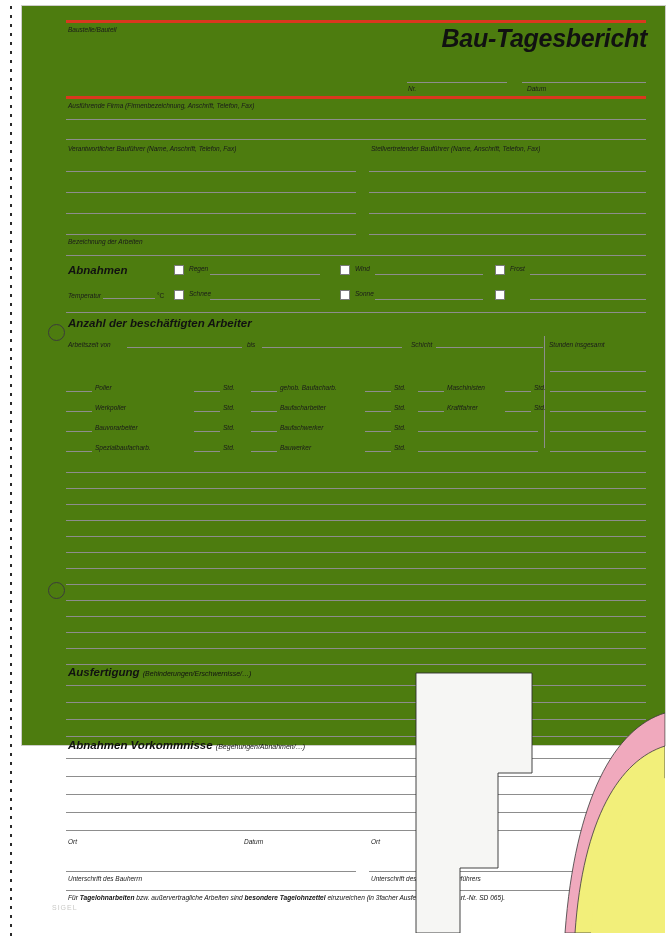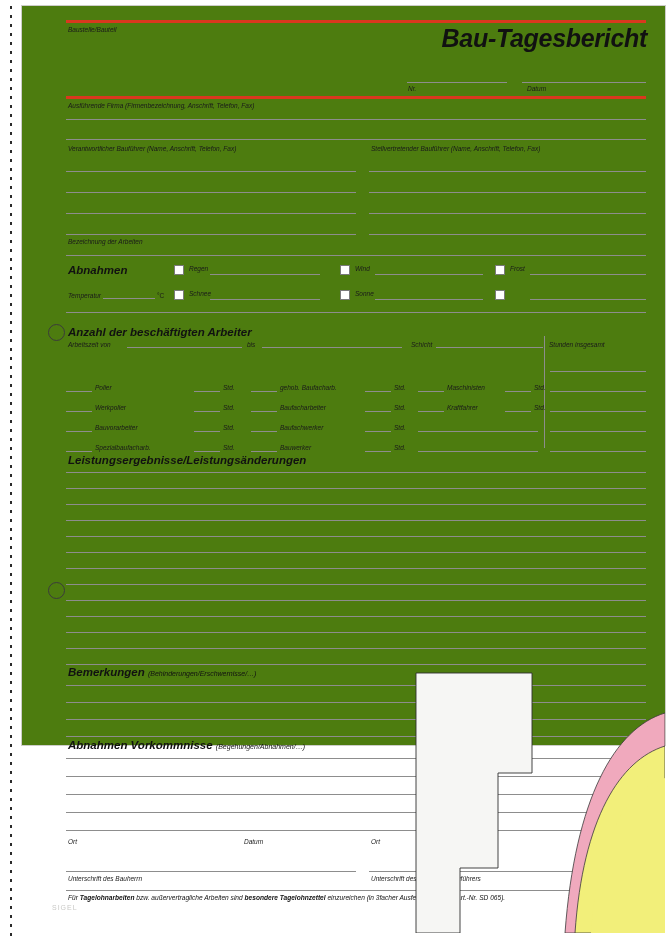--- a/index.html
+++ b/index.html
@@ -103,21 +103,21 @@
 
   <div class="box" style="left:318px;top:284px;"></div>
   <div class="cbl" style="left:333px;top:284px;">Sonne</div>
   <div class="hl" style="left:353px;top:293px;width:108px;"></div>
 
   <div class="box" style="left:473px;top:284px;"></div>
   <div class="hl" style="left:508px;top:293px;width:116px;"></div>
 
   <div class="hl" style="left:44px;top:306px;width:580px;"></div>
 
-  <div class="sect" style="left:46px;top:320px;">Anzahl der beschäftigten Arbeiter</div>
+  <div class="sect" style="left:46px;top:311px;">Anzahl der beschäftigten Arbeiter</div>
   <div style="position:absolute;left:26px;top:318px;width:15px;height:15px;border:1px solid #3b3b3b;border-radius:50%;"></div>
 
   <div class="lbl" style="left:46px;top:335px;">Arbeitszeit von</div>
   <div class="hl" style="left:105px;top:341px;width:115px;"></div>
   <div class="lbl" style="left:225px;top:335px;">bis</div>
   <div class="hl" style="left:240px;top:341px;width:140px;"></div>
   <div class="lbl" style="left:389px;top:335px;">Schicht</div>
   <div class="hl" style="left:414px;top:341px;width:107px;"></div>
   <div class="lbl" style="left:527px;top:335px;">Stunden insgesamt</div>
 
@@ -170,38 +170,37 @@
   <div class="lbl" style="left:512px;top:378px;">Std.</div>
   <div class="hl" style="left:483px;top:405px;width:26px;"></div>
   <div class="lbl" style="left:512px;top:398px;">Std.</div>
 
   <div class="hl" style="left:528px;top:365px;width:96px;"></div>
   <div class="hl" style="left:528px;top:385px;width:96px;"></div>
   <div class="hl" style="left:528px;top:405px;width:96px;"></div>
   <div class="hl" style="left:528px;top:425px;width:96px;"></div>
   <div class="hl" style="left:528px;top:445px;width:96px;"></div>
 
-  <div class="sect" style="left:46px;top:448px;">Leistungsergebnisse/Leistungsänderungen</div>
   <div class="hl" style="left:44px;top:466px;width:580px;"></div>
   <div class="hl" style="left:44px;top:482px;width:580px;"></div>
   <div class="hl" style="left:44px;top:498px;width:580px;"></div>
   <div class="hl" style="left:44px;top:514px;width:580px;"></div>
   <div class="hl" style="left:44px;top:530px;width:580px;"></div>
   <div class="hl" style="left:44px;top:546px;width:580px;"></div>
   <div class="hl" style="left:44px;top:562px;width:580px;"></div>
   <div class="hl" style="left:44px;top:578px;width:580px;"></div>
   <div class="hl" style="left:44px;top:594px;width:580px;"></div>
   <div class="hl" style="left:44px;top:610px;width:580px;"></div>
   <div class="hl" style="left:44px;top:626px;width:580px;"></div>
   <div class="hl" style="left:44px;top:642px;width:580px;"></div>
   <div class="hl" style="left:44px;top:658px;width:580px;"></div>
   <div style="position:absolute;left:26px;top:576px;width:15px;height:15px;border:1px solid #3b3b3b;border-radius:50%;"></div>
 
   <div class="sect" style="left:46px;top:660px;">
-    <span>Bemerkungen</span>
+    <span>Ausfertigung</span>
     <small>(Behinderungen/Erschwernisse/…)</small>
   </div>
   <div class="hl" style="left:44px;top:679px;width:580px;"></div>
   <div class="hl" style="left:44px;top:696px;width:580px;"></div>
   <div class="hl" style="left:44px;top:713px;width:580px;"></div>
   <div class="hl" style="left:44px;top:730px;width:580px;"></div>
 
   <div class="sect" style="left:46px;top:733px;">
     <span>Abnahmen Vorkommnisse</span>
     <small>(Begehungen/Abnahmen/…)</small>

